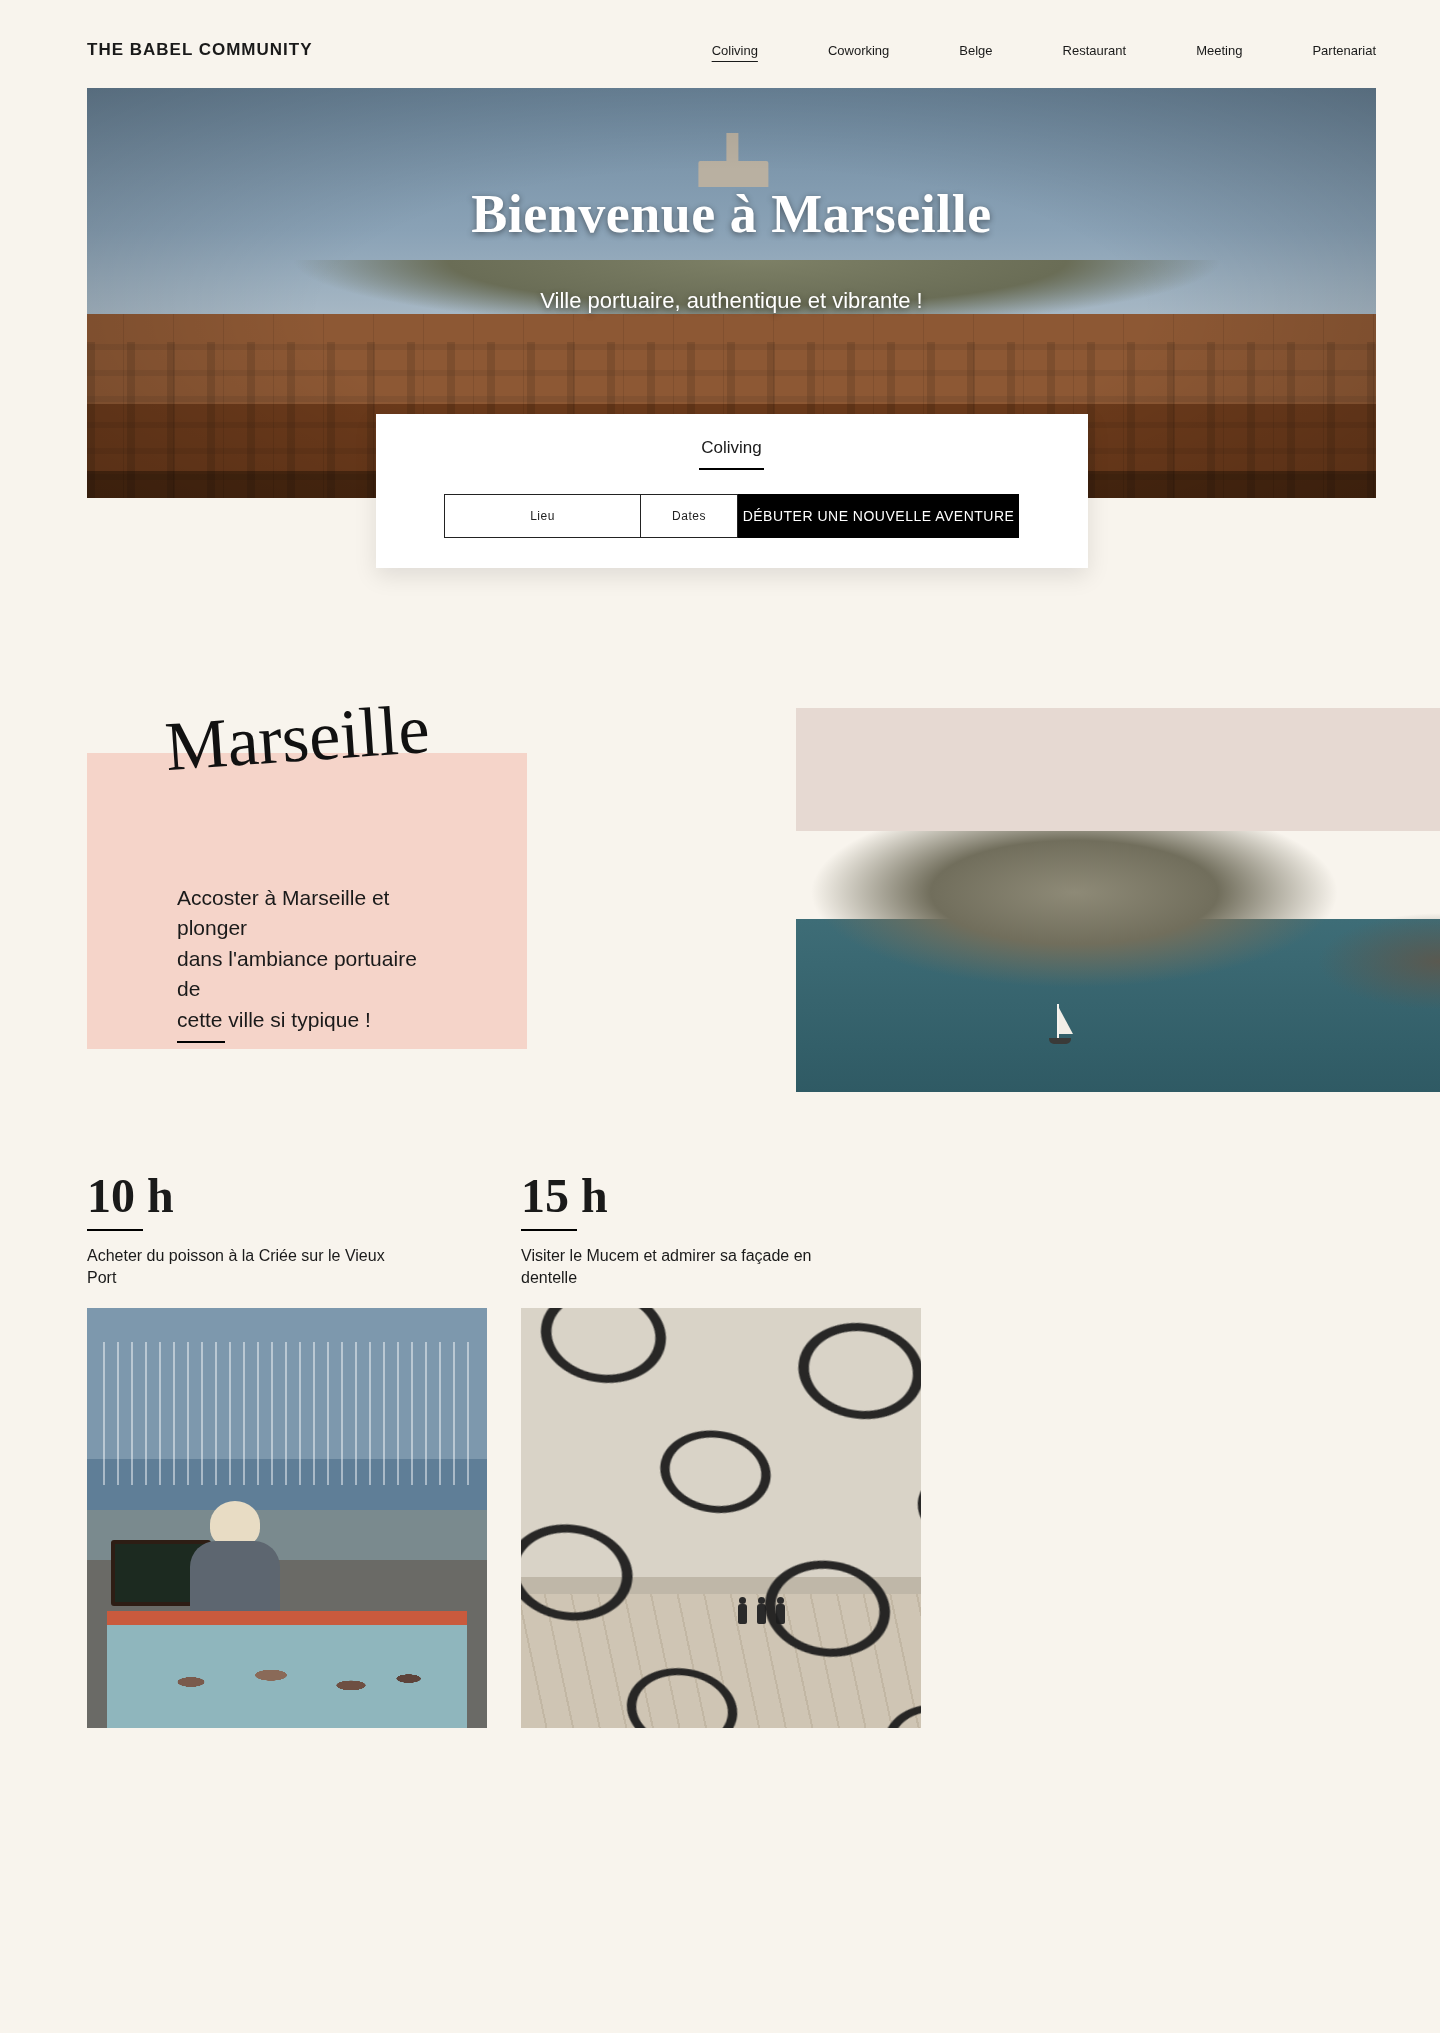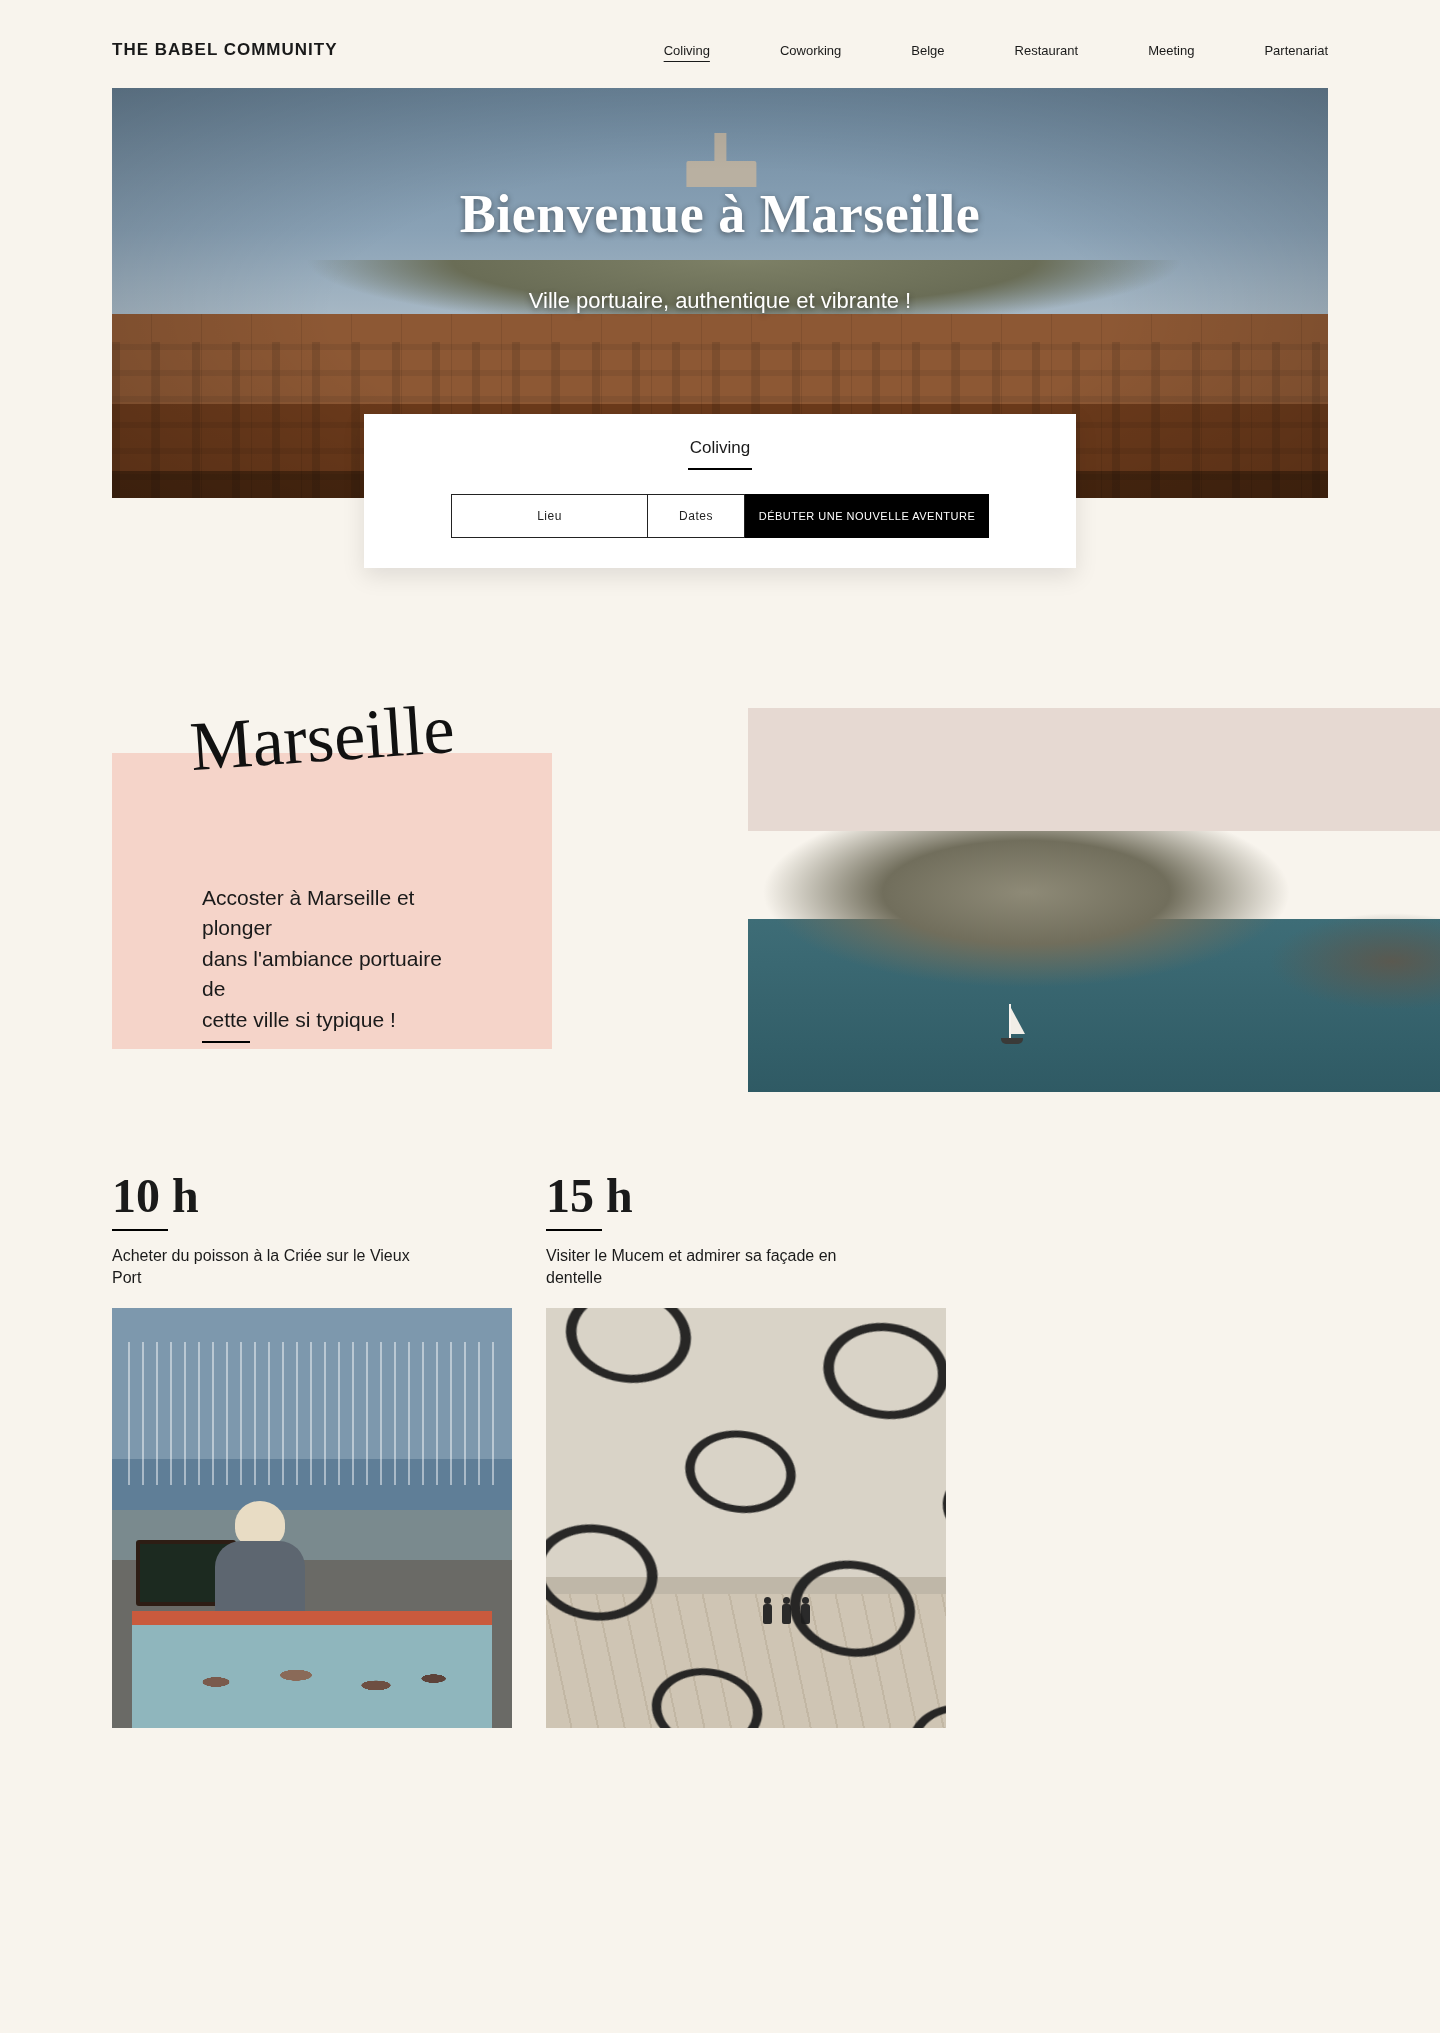--- a/index.html
+++ b/index.html
@@ -13,21 +13,21 @@
   * { box-sizing: border-box; margin: 0; padding: 0; }
   body {
     background: var(--cream);
     color: var(--ink);
     font-family: "Helvetica Neue", Arial, sans-serif;
     width: 1440px;
     min-height: 2033px;
     margin: 0 auto;
     overflow-x: hidden;
   }
-  .page-inner { padding: 0 112px; }
+  .page-inner { padding: 0 64px; margin-left: 23px; }
 
   
   .site-header {
     display: flex;
     align-items: center;
     justify-content: space-between;
     padding: 40px 0 28px;
   }
   .brand {
     font-size: 17px;
@@ -117,21 +117,21 @@
   .booking-field, .booking-cta {
     height: 44px; display: flex; align-items: center; justify-content: center;
     font-size: 12px; letter-spacing: .5px; cursor: pointer;
   }
   .booking-field {
     background: #fff; border: 1px solid #222; color: #222;
   }
   .booking-field.lieu { width: 196px; border-right: none; }
   .booking-field.dates { width: 98px; }
   .booking-cta {
-    width: 244px; background: #000; color: #fff; font-size: 11px;
+    width: 281px; background: #000; color: #fff; font-size: 14px;
   }
 
   
   .city-intro {
     position: relative; margin-top: 210px; height: 400px;
   }
   .pink-card {
     position: absolute; left: 0; top: 45px;
     width: 440px; height: 296px;
     background: var(--pink);

